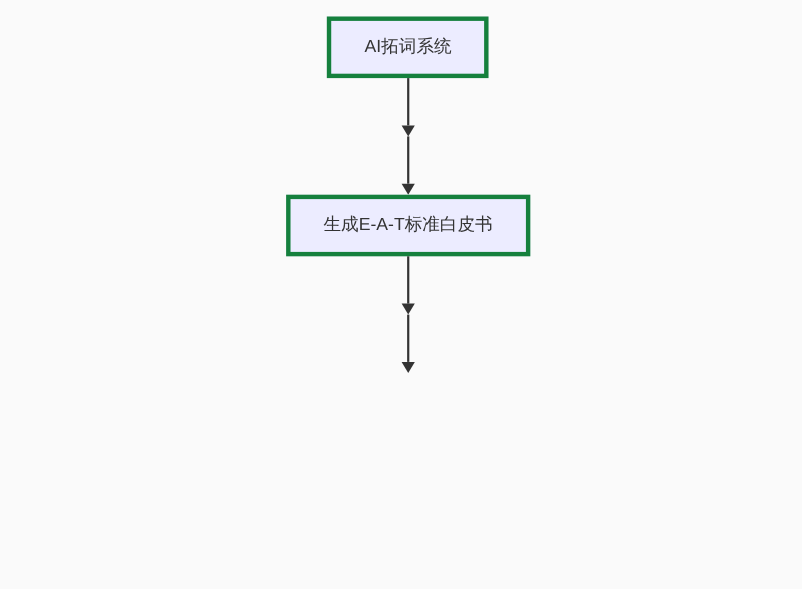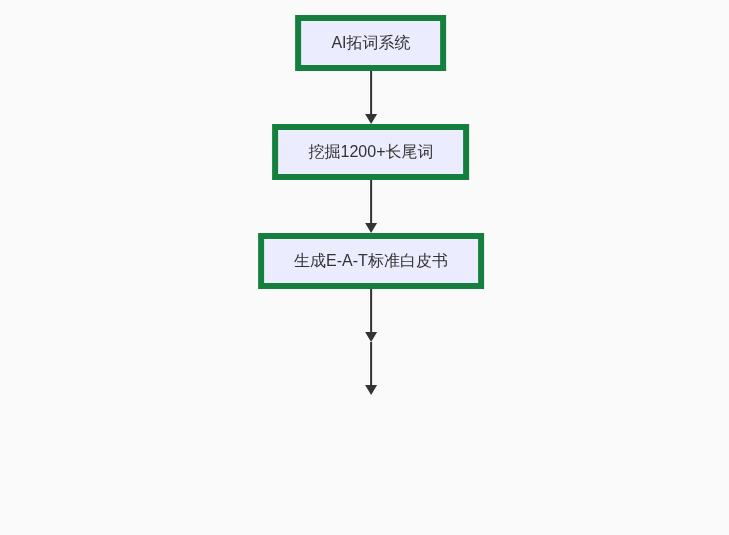--- a/index.html
+++ b/index.html
@@ -16,21 +16,21 @@
     left: 371px;
     top: 15px;
     transform: translateX(-50%);
     display: flex;
     flex-direction: column;
     align-items: center;
   }
 
   .node {
     background: #ECECFF;
-    border: 6px solid #15803d;
+    border: 4px solid #15803d;
     height: 56px;
     padding: 0 30px;
     display: flex;
     align-items: center;
     justify-content: center;
     white-space: nowrap;
   }
   .node-label {
     font-size: 16px;
     color: #333333;
@@ -63,23 +63,20 @@
 
   <div class="node">
     <span class="node-label">AI拓词系统</span>
   </div>
 
   <div class="edge">
     <div class="edge-line"></div>
     <div class="edge-arrowhead"></div>
   </div>
 
-  <div class="node">
-    <span class="node-label">挖掘1200+长尾词</span>
-  </div>
 
   <div class="edge">
     <div class="edge-line"></div>
     <div class="edge-arrowhead"></div>
   </div>
 
   <div class="node">
     <span class="node-label">生成E-A-T标准白皮书</span>
   </div>
 

